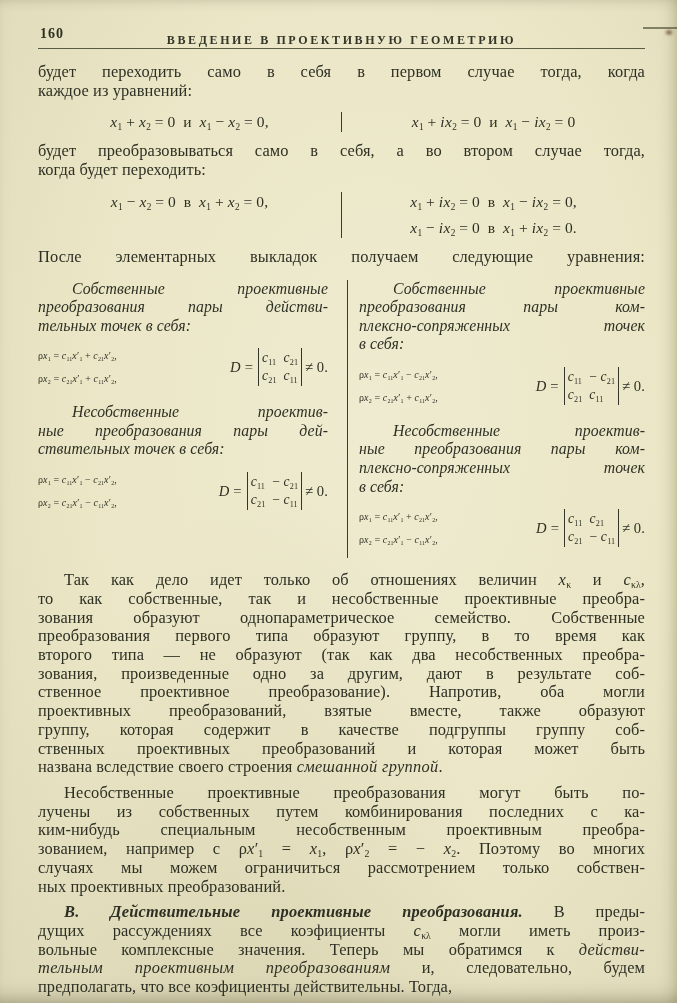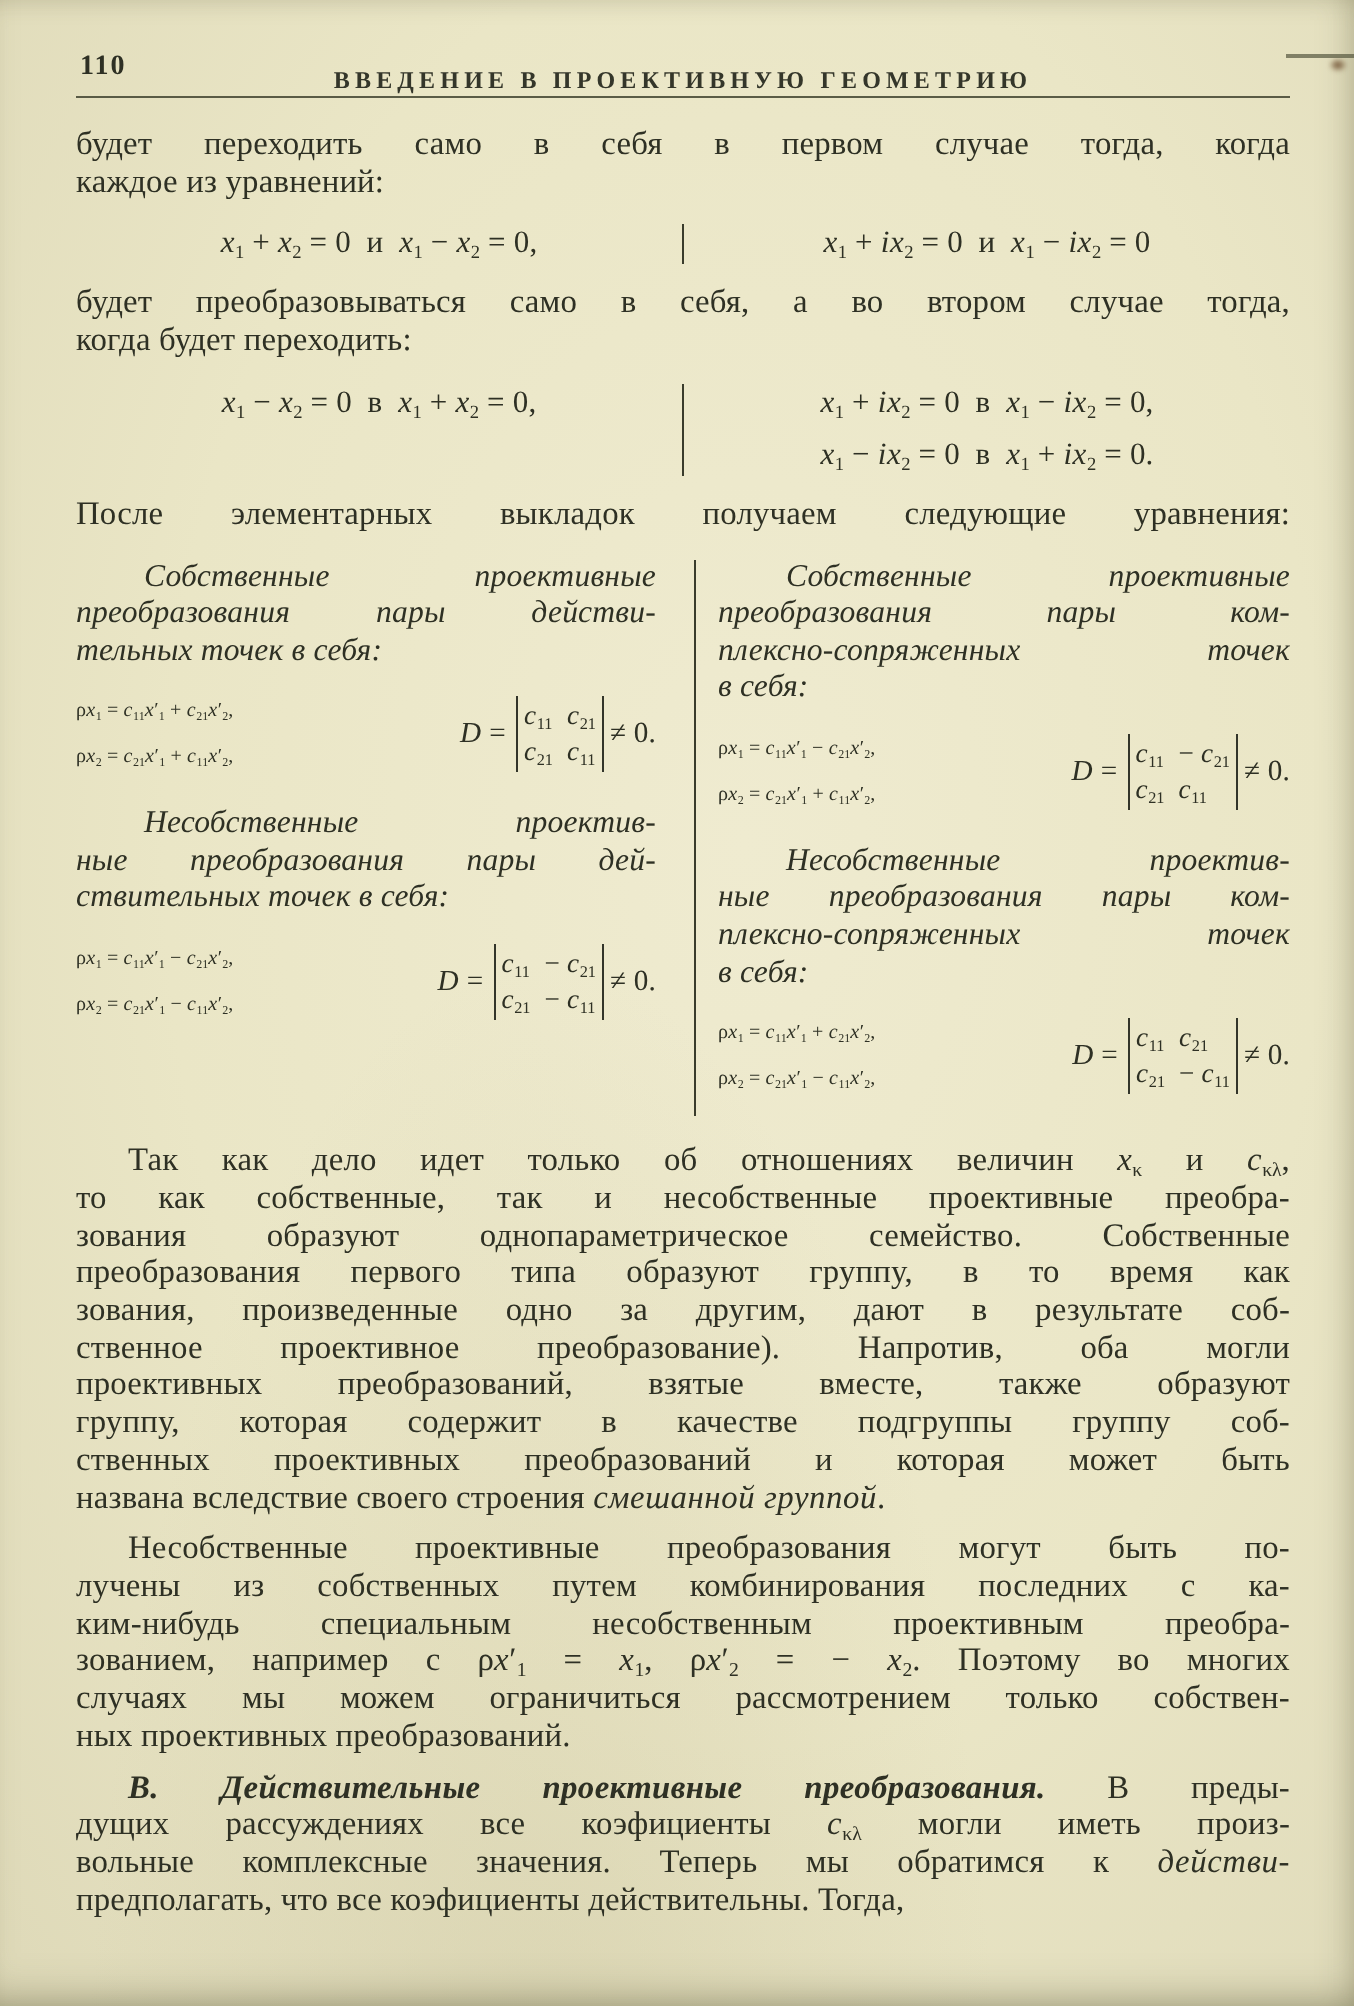--- a/index.html
+++ b/index.html
@@ -64,21 +64,21 @@
   b{letter-spacing:.2px;font-style:italic;}
 </style>
 </head>
 <body>
 
 <div class="page">
   <div class="smudge"></div>
   <div class="hdr-dash"></div>
   <div class="inner">
     <div class="hdr">
-      <span class="pagenum">110</span>
+      <span class="pagenum">160</span>
       <span class="runtitle">ВВЕДЕНИЕ В ПРОЕКТИВНУЮ ГЕОМЕТРИЮ</span>
     </div>
     <div class="hdr-rule"></div>
     <div class="bodycol">
         <div class="para">
           <div class="line">будет переходить само в себя в первом случае тогда, когда</div>
           <div class="line last">каждое из уравнений:</div>
         </div>
         <div class="eqpair">
           <div class="eqstack">
@@ -197,36 +197,38 @@
               </div>
             </div>
           </div>
           <div class="col-divider"></div>
         </div>
         <div class="para indent">
           <div class="line">Так как дело идет только об отношениях величин <i>x</i><sub>κ</sub> и <i>c</i><sub>κλ</sub>,</div>
           <div class="line">то как собственные, так и несобственные проективные преобра-</div>
           <div class="line">зования образуют однопараметрическое семейство. Собственные</div>
           <div class="line">преобразования первого типа образуют группу, в то время как</div>
+          <div class="line">второго типа — не образуют (так как два несобственных преобра-</div>
           <div class="line">зования, произведенные одно за другим, дают в результате соб-</div>
           <div class="line">ственное проективное преобразование). Напротив, оба могли</div>
           <div class="line">проективных преобразований, взятые вместе, также образуют</div>
           <div class="line">группу, которая содержит в качестве подгруппы группу соб-</div>
           <div class="line">ственных проективных преобразований и которая может быть</div>
           <div class="line last">названа вследствие своего строения <i>смешанной группой</i>.</div>
         </div>
         <div class="para indent">
           <div class="line">Несобственные проективные преобразования могут быть по-</div>
           <div class="line">лучены из собственных путем комбинирования последних с ка-</div>
           <div class="line">ким-нибудь специальным несобственным проективным преобра-</div>
           <div class="line">зованием, например с ρ<i>x</i>′<sub>1</sub> = <i>x</i><sub>1</sub>, ρ<i>x</i>′<sub>2</sub> = − <i>x</i><sub>2</sub>. Поэтому во многих</div>
           <div class="line">случаях мы можем ограничиться рассмотрением только собствен-</div>
           <div class="line last">ных проективных преобразований.</div>
         </div>
         <div class="para indent">
           <div class="line"><b>В. Действительные проективные преобразования.</b> В преды-</div>
           <div class="line">дущих рассуждениях все коэфициенты <i>c</i><sub>κλ</sub> могли иметь произ-</div>
           <div class="line">вольные комплексные значения. Теперь мы обратимся к <i>действи-</i></div>
+          <div class="line"><i>тельным проективным преобразованиям</i> и, следовательно, будем</div>
           <div class="line last">предполагать, что все коэфициенты действительны. Тогда,</div>
         </div>
       </div>
   </div>
 </div>
 
 </body></html>

